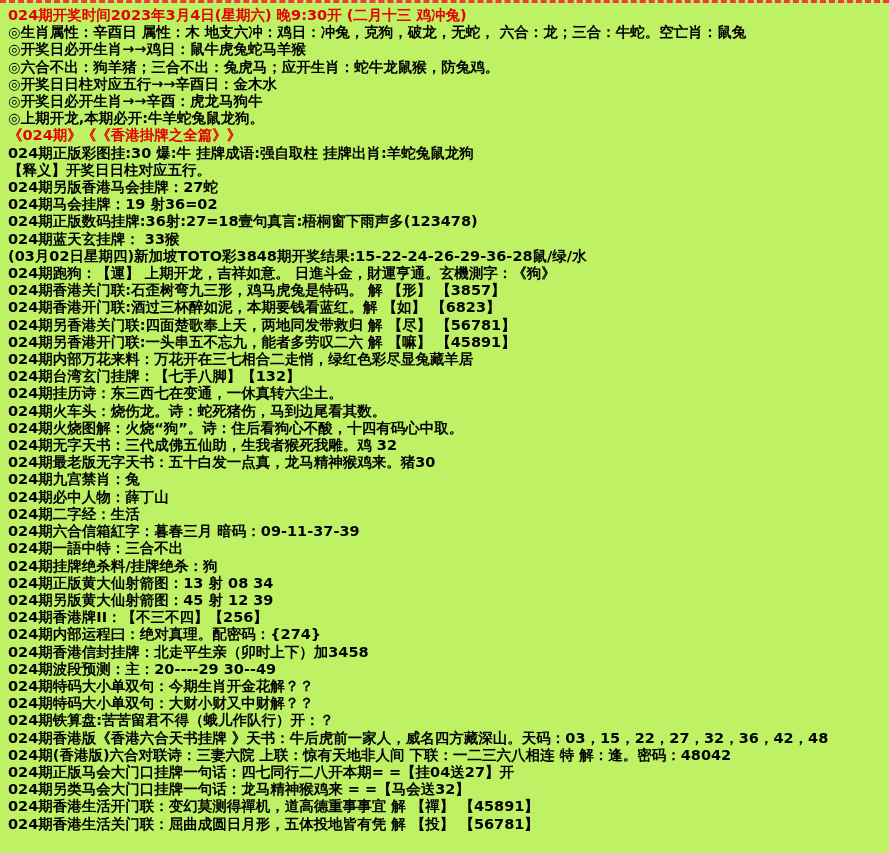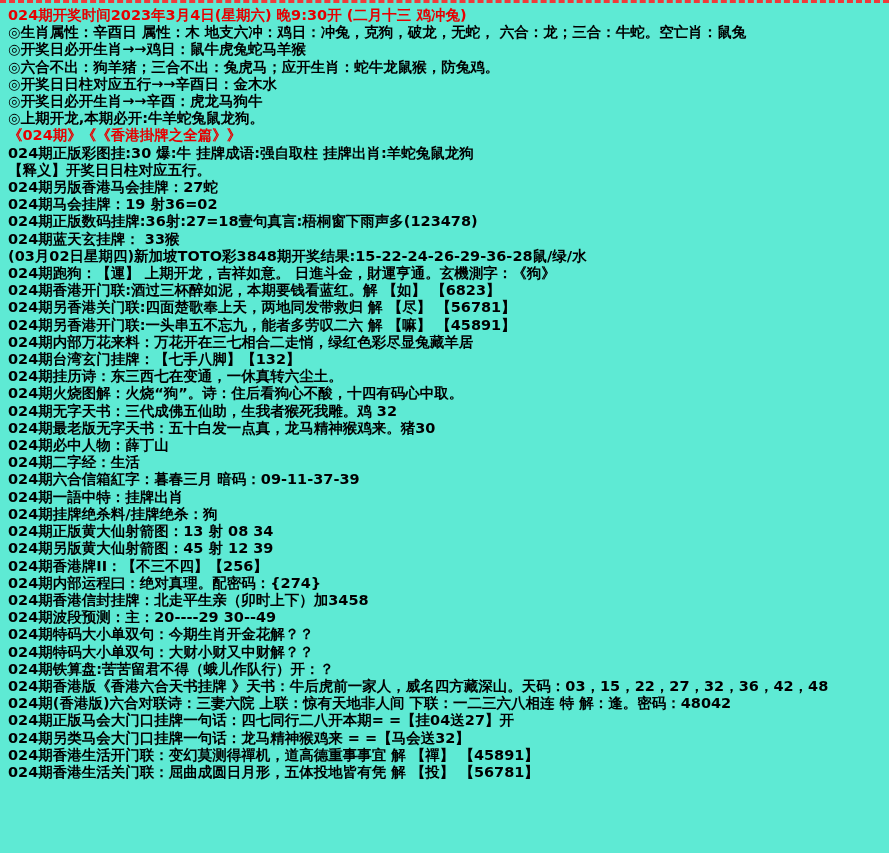--- a/index.html
+++ b/index.html
@@ -4,21 +4,21 @@
 <style>
   html, body {
     margin: 0;
     padding: 0;
     background: #ffffff;
   }
   .page {
     position: relative;
     width: 889px;
     height: 853px;
-    background: #5eead4;
+    background: #bef264;
     border-top: 3px dashed #f03a3a;
     box-sizing: border-box;
     overflow: hidden;
     font-family: "DejaVu Sans", "Liberation Sans", sans-serif;
   }
   .lines {
     padding: 4px 6px 0 8px;
   }
   .line {
     font-size: 14.5px;
@@ -46,33 +46,36 @@
       <div class="line">◎上期开龙,本期必开:牛羊蛇兔鼠龙狗。</div>
       <div class="line red">《024期》《《香港掛牌之全篇》》</div>
       <div class="line">024期正版彩图挂:30 爆:牛 挂牌成语:强自取柱 挂牌出肖:羊蛇兔鼠龙狗</div>
       <div class="line">【释义】开奖日日柱对应五行。</div>
       <div class="line">024期另版香港马会挂牌：27蛇</div>
       <div class="line">024期马会挂牌：19 射36=02</div>
       <div class="line">024期正版数码挂牌:36射:27=18壹句真言:梧桐窗下雨声多(123478)</div>
       <div class="line">024期蓝天玄挂牌： 33猴</div>
       <div class="line">(03月02日星期四)新加坡TOTO彩3848期开奖结果:15-22-24-26-29-36-28鼠/绿/水</div>
       <div class="line">024期跑狗：【運】 上期开龙，吉祥如意。 日進斗金，財運亨通。玄機測字：《狗》</div>
+      <div class="line">024期香港关门联:石歪树弯九三形，鸡马虎兔是特码。 解 【形】 【3857】</div>
       <div class="line">024期香港开门联:酒过三杯醉如泥，本期要钱看蓝红。解 【如】 【6823】</div>
       <div class="line">024期另香港关门联:四面楚歌奉上天，两地同发带救归 解 【尽】 【56781】</div>
       <div class="line">024期另香港开门联:一头串五不忘九，能者多劳叹二六 解 【嘛】 【45891】</div>
       <div class="line">024期内部万花来料：万花开在三七相合二走悄，绿红色彩尽显兔藏羊居</div>
       <div class="line">024期台湾玄门挂牌：【七手八脚】【132】</div>
       <div class="line">024期挂历诗：东三西七在变通，一休真转六尘土。</div>
+      <div class="line">024期火车头：烧伤龙。诗：蛇死猪伤，马到边尾看其数。</div>
       <div class="line">024期火烧图解：火烧“狗”。诗：住后看狗心不酸，十四有码心中取。</div>
       <div class="line">024期无字天书：三代成佛五仙助，生我者猴死我雕。鸡 32</div>
       <div class="line">024期最老版无字天书：五十白发一点真，龙马精神猴鸡来。猪30</div>
+      <div class="line">024期九宫禁肖：兔</div>
       <div class="line">024期必中人物：薛丁山</div>
       <div class="line">024期二字经：生活</div>
       <div class="line">024期六合信箱紅字：暮春三月 暗码：09-11-37-39</div>
-      <div class="line">024期一語中特：挂牌出肖</div>
+      <div class="line">024期一語中特：三合不出</div>
       <div class="line">024期挂牌绝杀料/挂牌绝杀：狗</div>
       <div class="line">024期正版黄大仙射箭图：13 射 08 34</div>
       <div class="line">024期另版黄大仙射箭图：45 射 12 39</div>
       <div class="line">024期香港牌II：【不三不四】【256】</div>
       <div class="line">024期内部运程曰：绝对真理。配密码：{274}</div>
       <div class="line">024期香港信封挂牌：北走平生亲（卯时上下）加3458</div>
       <div class="line">024期波段预测：主：20----29 30--49</div>
       <div class="line">024期特码大小单双句：今期生肖开金花解？？</div>
       <div class="line">024期特码大小单双句：大财小财又中财解？？</div>
       <div class="line">024期铁算盘:苦苦留君不得（蛾儿作队行）开：？</div>

